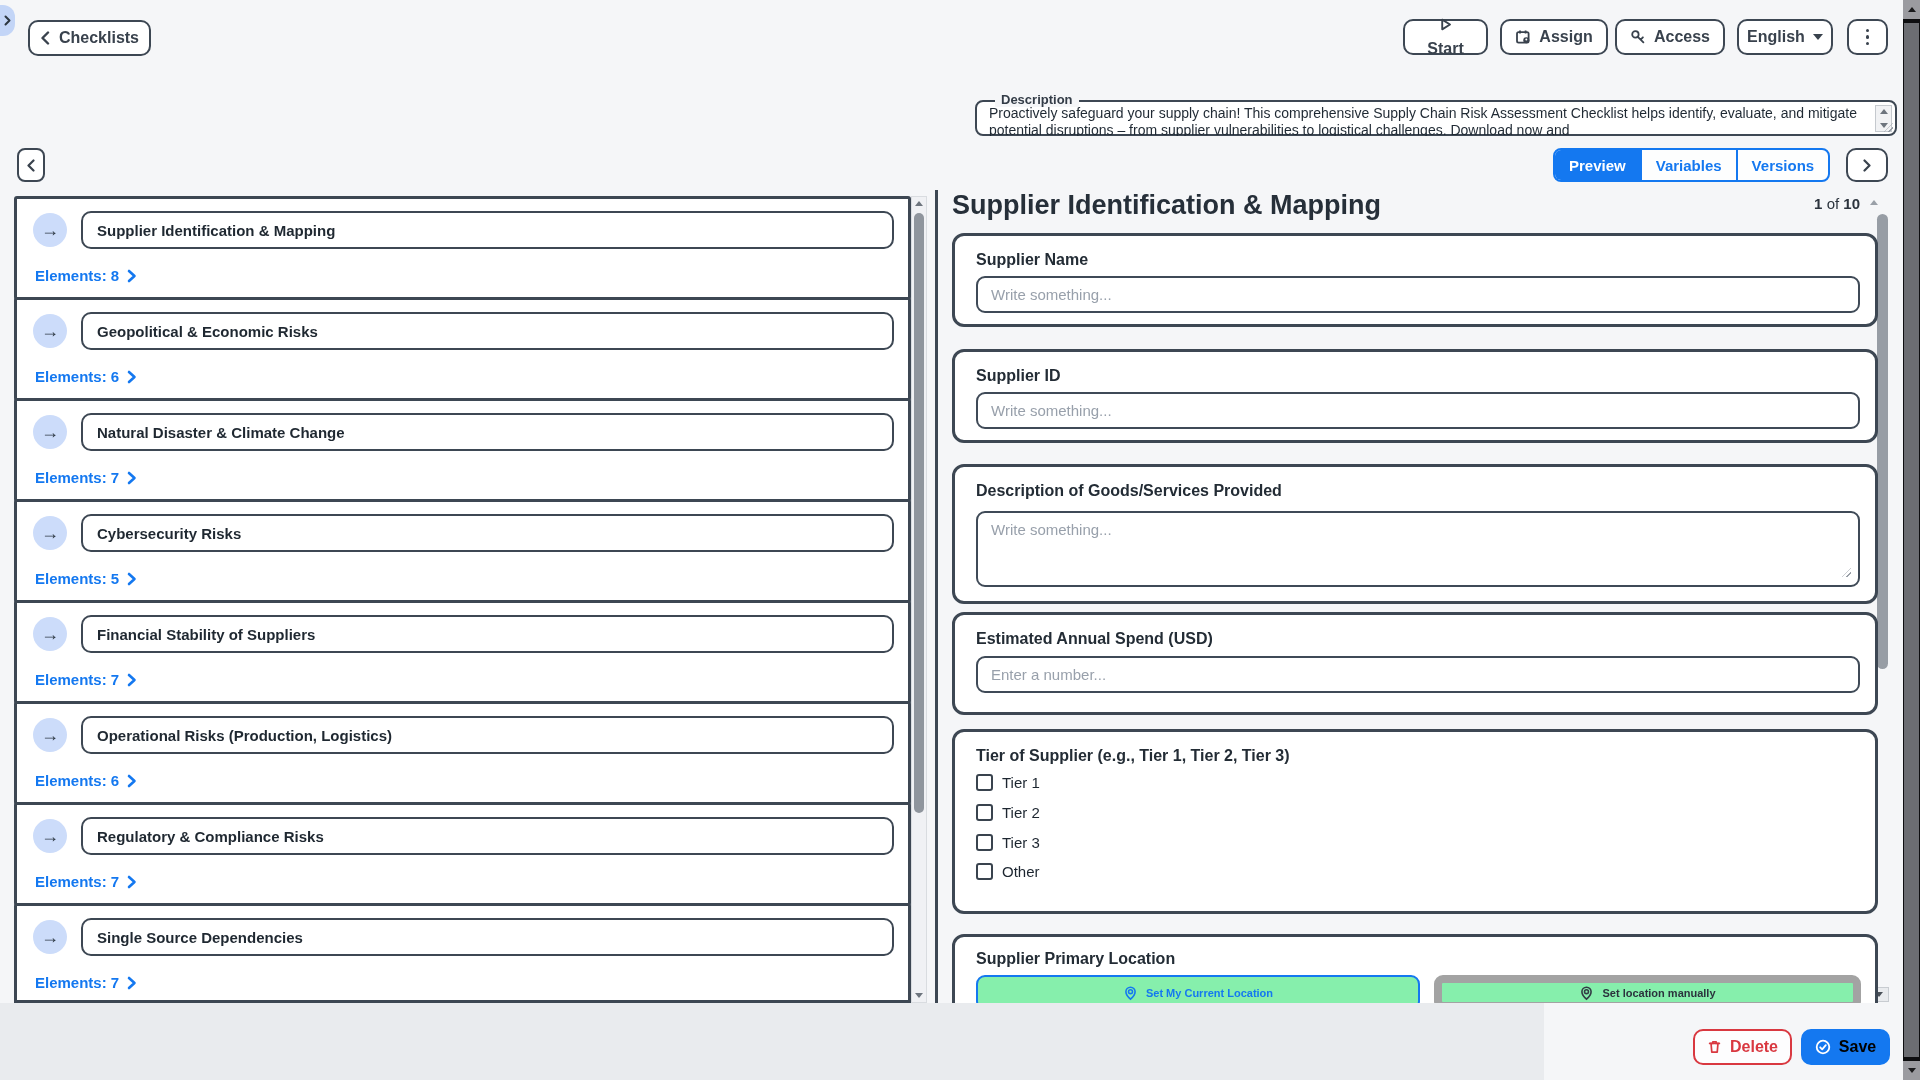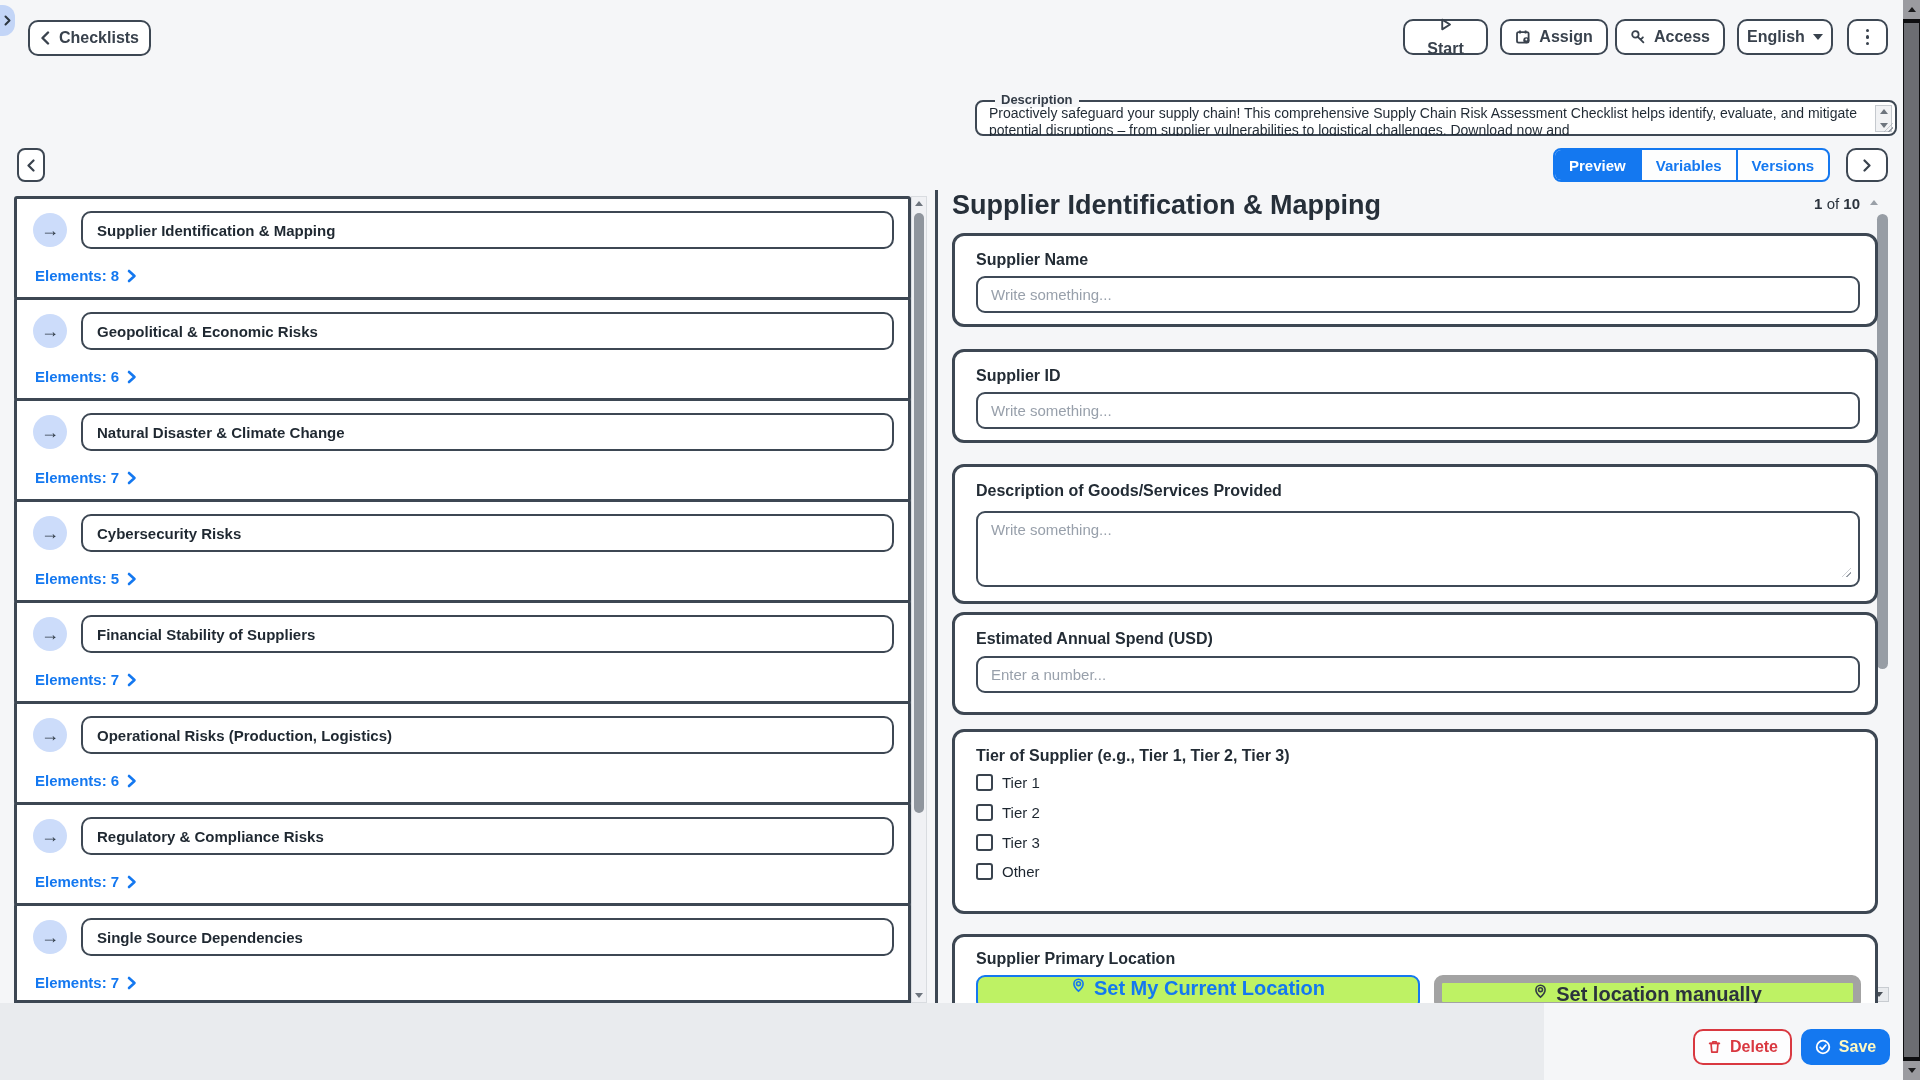--- a/index.html
+++ b/index.html
@@ -91,31 +91,31 @@
   .pinput{position:absolute;left:21px;top:40px;width:884px;height:37px;border:2px solid #3f4a57;
           border-radius:9px;padding:0 13px;font-size:15px;box-sizing:border-box;background:#fff;
           font-family:inherit;color:#222b35;outline:none;}
   .pinput::placeholder{color:#98a0ab;opacity:1;}
   .ptext{position:absolute;left:21px;top:44px;width:884px;height:76px;border:2px solid #3f4a57;
          border-radius:9px;padding:8px 13px;font-size:15px;box-sizing:border-box;background:#fff;
          font-family:inherit;color:#222b35;resize:none;outline:none;}
   .ptext::placeholder{color:#98a0ab;opacity:1;}
   .opt-row{position:absolute;left:21px;display:flex;align-items:center;gap:9px;font-size:15px;color:#1d2630;}
   .cbox{width:17px;height:17px;border:2px solid #39434e;border-radius:3px;background:#fff;box-sizing:border-box;cursor:pointer;}
-  .loc-btn{position:absolute;top:38px;height:35px;border-radius:9px;display:flex;align-items:flex-start;
-           justify-content:center;gap:8px;font-weight:bold;font-size:20px;box-sizing:border-box;
-           background:#bef264;cursor:pointer;}
+  .loc-btn{position:absolute;top:38px;height:35px;border-radius:9px;display:flex;align-items:center;
+           justify-content:center;gap:8px;font-weight:bold;font-size:11px;box-sizing:border-box;
+           background:#86efac;cursor:pointer;}
   .loc-btn.primary{left:21px;width:444px;border:2px solid #1478f0;color:#1478f0;}
   .loc-btn.secondary{left:479px;width:427px;border:8px solid #a3a3a3;color:#2b333d;}
 
   
   .footer{position:absolute;left:0;top:1003px;width:1544px;height:77px;background:#e9ebee;}
   .footer .btn{height:36px;}
   .btn-delete{left:1693px;top:26px;width:99px;border-color:#d93840;color:#d93840;background:#fdfdfe;}
-  .btn-save{left:1801px;top:26px;width:89px;background:#1478f0;border-color:#1478f0;color:#fef9c3;}
+  .btn-save{left:1801px;top:26px;width:89px;background:#1478f0;border-color:#1478f0;color:#000000;}
 
   
   .main-scroll{position:absolute;left:1903px;top:0;width:17px;height:1080px;background:#0e0e10;}
   .ms-btn{position:absolute;left:0;width:17px;height:19px;background:#9b9ba0;display:flex;
           align-items:center;justify-content:center;}
   .ms-btn .tri-up{border-bottom-color:#1a1a1c;}
   .ms-btn .tri-down{border-top-color:#1a1a1c;}
   .ms-thumb{position:absolute;left:1px;top:23px;width:15px;height:1032px;background:#6c6d72;}
 </style>
 </head>

